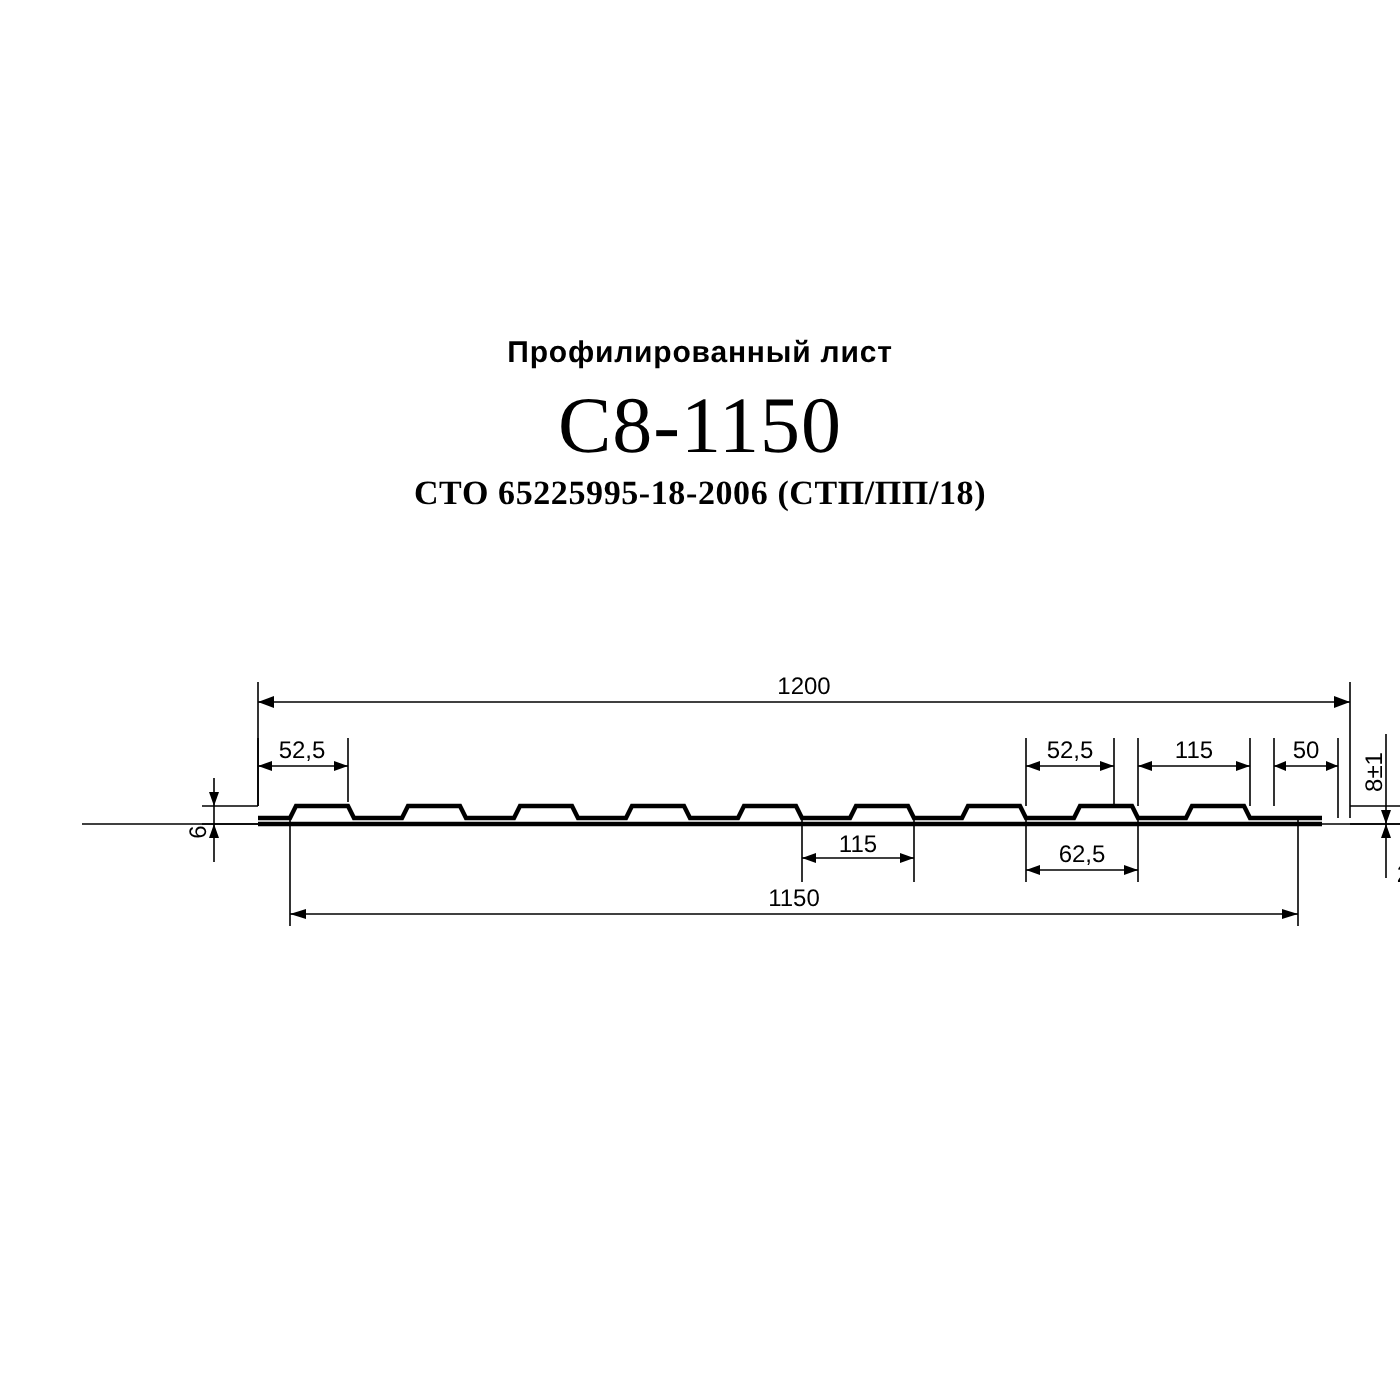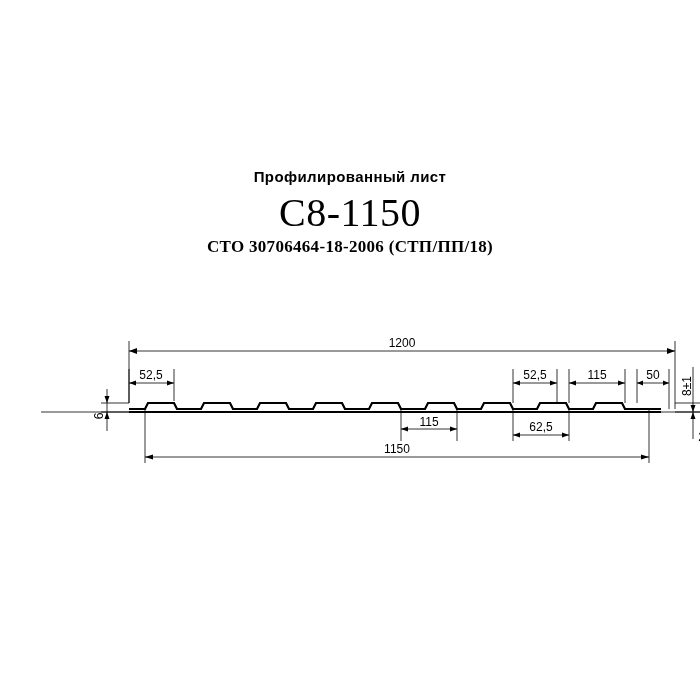--- a/index.html
+++ b/index.html
@@ -77,21 +77,21 @@
   }
 </style>
 </head>
 <body>
 
 <div id="page">
 
   <div class="title-block">
     <div class="subtitle-top">Профилированный  лист</div>
     <div class="main-title">С8-1150</div>
-    <div class="standard-line">СТО  30706464-18-2006  (СТП/ПП/18)</div>
+    <div class="standard-line">СТО  65225995-18-2006  (СТП/ПП/18)</div>
   </div>
 
   <div id="drawing">
     <svg width="700" height="180" viewBox="0 0 700 180" xmlns="http://www.w3.org/2000/svg">
 
       <g>
         <path class="profile" d="
           M 88,98
           L 104,98
           L 107,92 L 133,92 L 136,98

